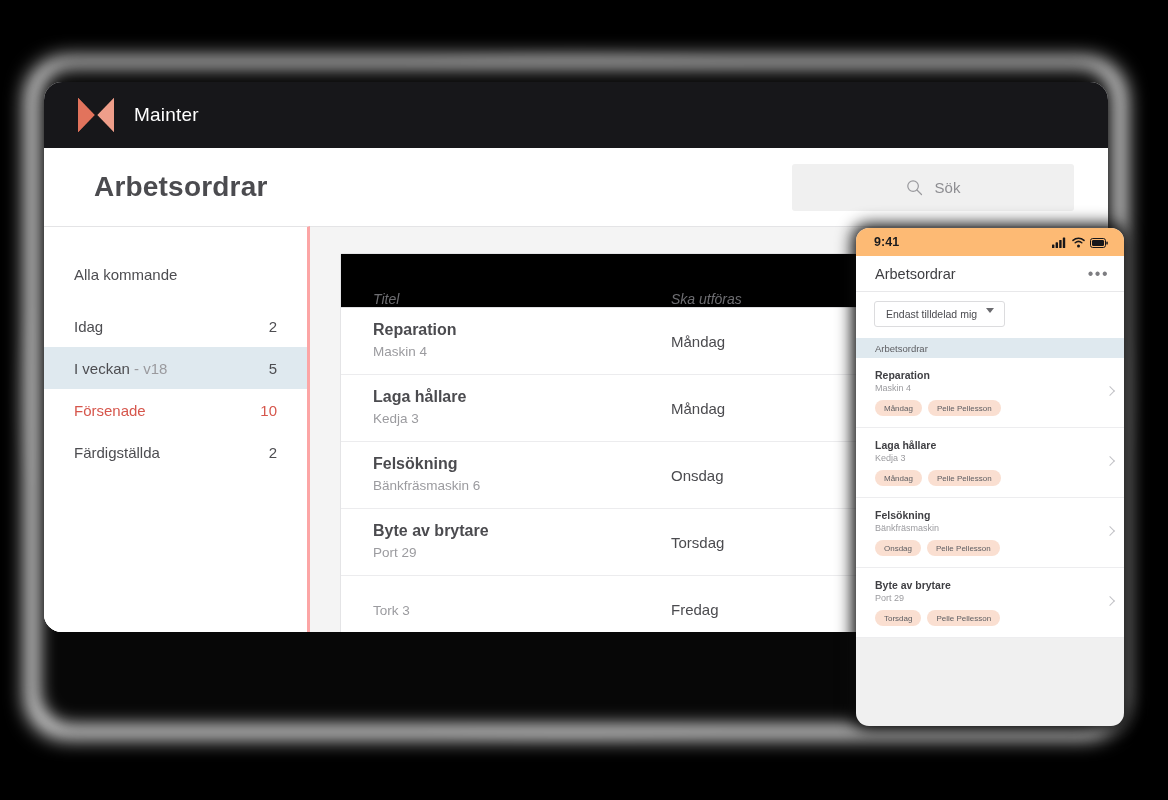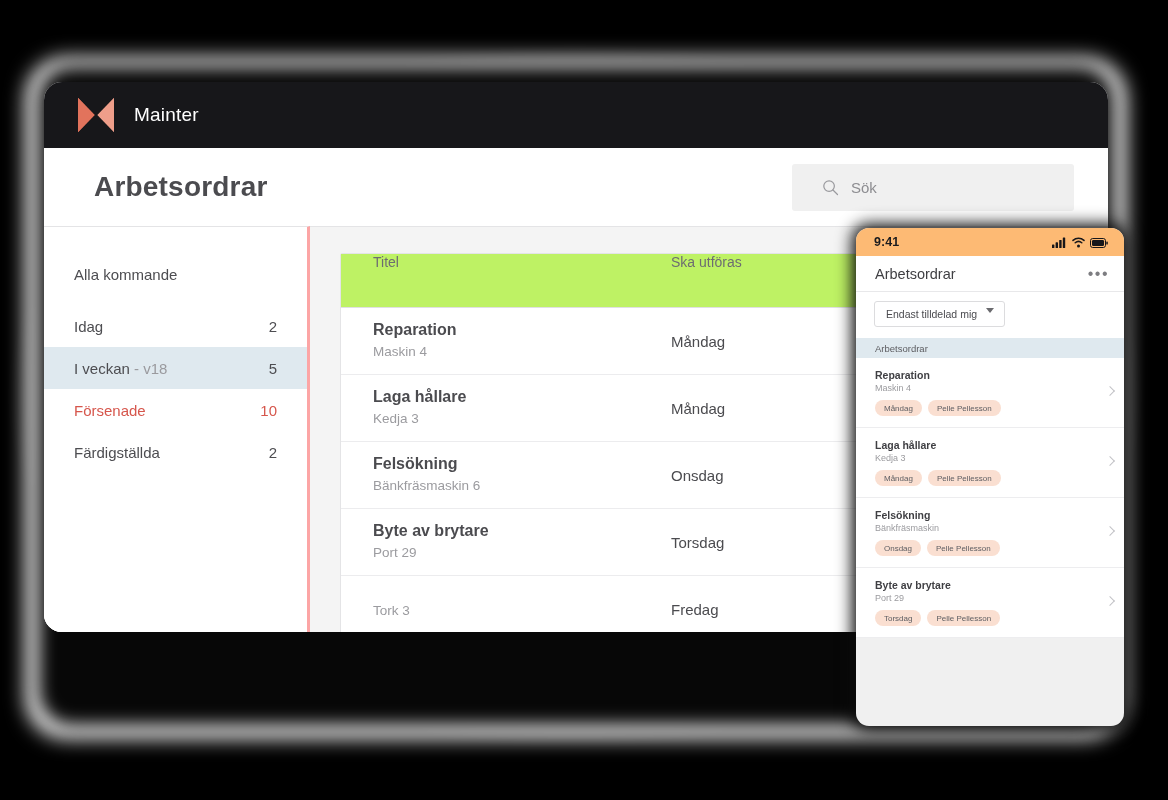--- a/index.html
+++ b/index.html
@@ -57,21 +57,21 @@
 
   
   .pagehead {
     height: 78px; background:#fff;
     display:flex; align-items:center; justify-content:space-between;
     padding: 0 34px 0 50px;
   }
   .pagetitle { font-size: 28px; font-weight: 700; color:#4b4b4f; letter-spacing:.2px; }
   .searchbox {
     width: 282px; height: 47px; background:#f0f0f0; border-radius:3px;
-    display:flex; align-items:center; gap: 12px; padding: 0 30px;
+    display:flex; align-items:center; gap: 12px; padding: 0 30px; justify-content: center;
   }
   .search-icon { width:17px; height:17px; flex:none; }
   .search-ph { color:#8d8d91; font-size:15px; }
 
   
   .body { display:flex; height: calc(638px - 66px - 78px); background:#fff; }
 
   
   .sidebar {
     width: 266px; flex:none; background:#fff;
@@ -91,22 +91,22 @@
 
   
   .main {
     flex:1; background:#f4f4f4; border-top:1px solid #e4e4e6;
     padding: 26px 0 0 30px; overflow:hidden;
   }
   .card {
     background:#fff; width: 620px; border:1px solid #e4e4e6; border-radius:2px;
   }
   .thead {
-    height: 54px; background:#bef264; border-bottom:1px solid #e0e0e2;
-    display:flex; align-items:flex-start;
+    height: 54px; background:#000000; border-bottom:1px solid #e0e0e2;
+    display:flex; align-items:flex-end;font-style:italic;
   }
   .th { font-size:14px; color:#6d6d71; }
   .c1 { width: 330px; padding-left: 32px; }
   .c2 { width: 180px; }
   .trow {
     height: 67px; display:flex; align-items:center;
     border-bottom:1px solid #ececee;
   }
   .trow:last-child { border-bottom:none; }
   .t-title { font-size:16px; color:#4b4b4f; font-weight:600; line-height:1.25; }

